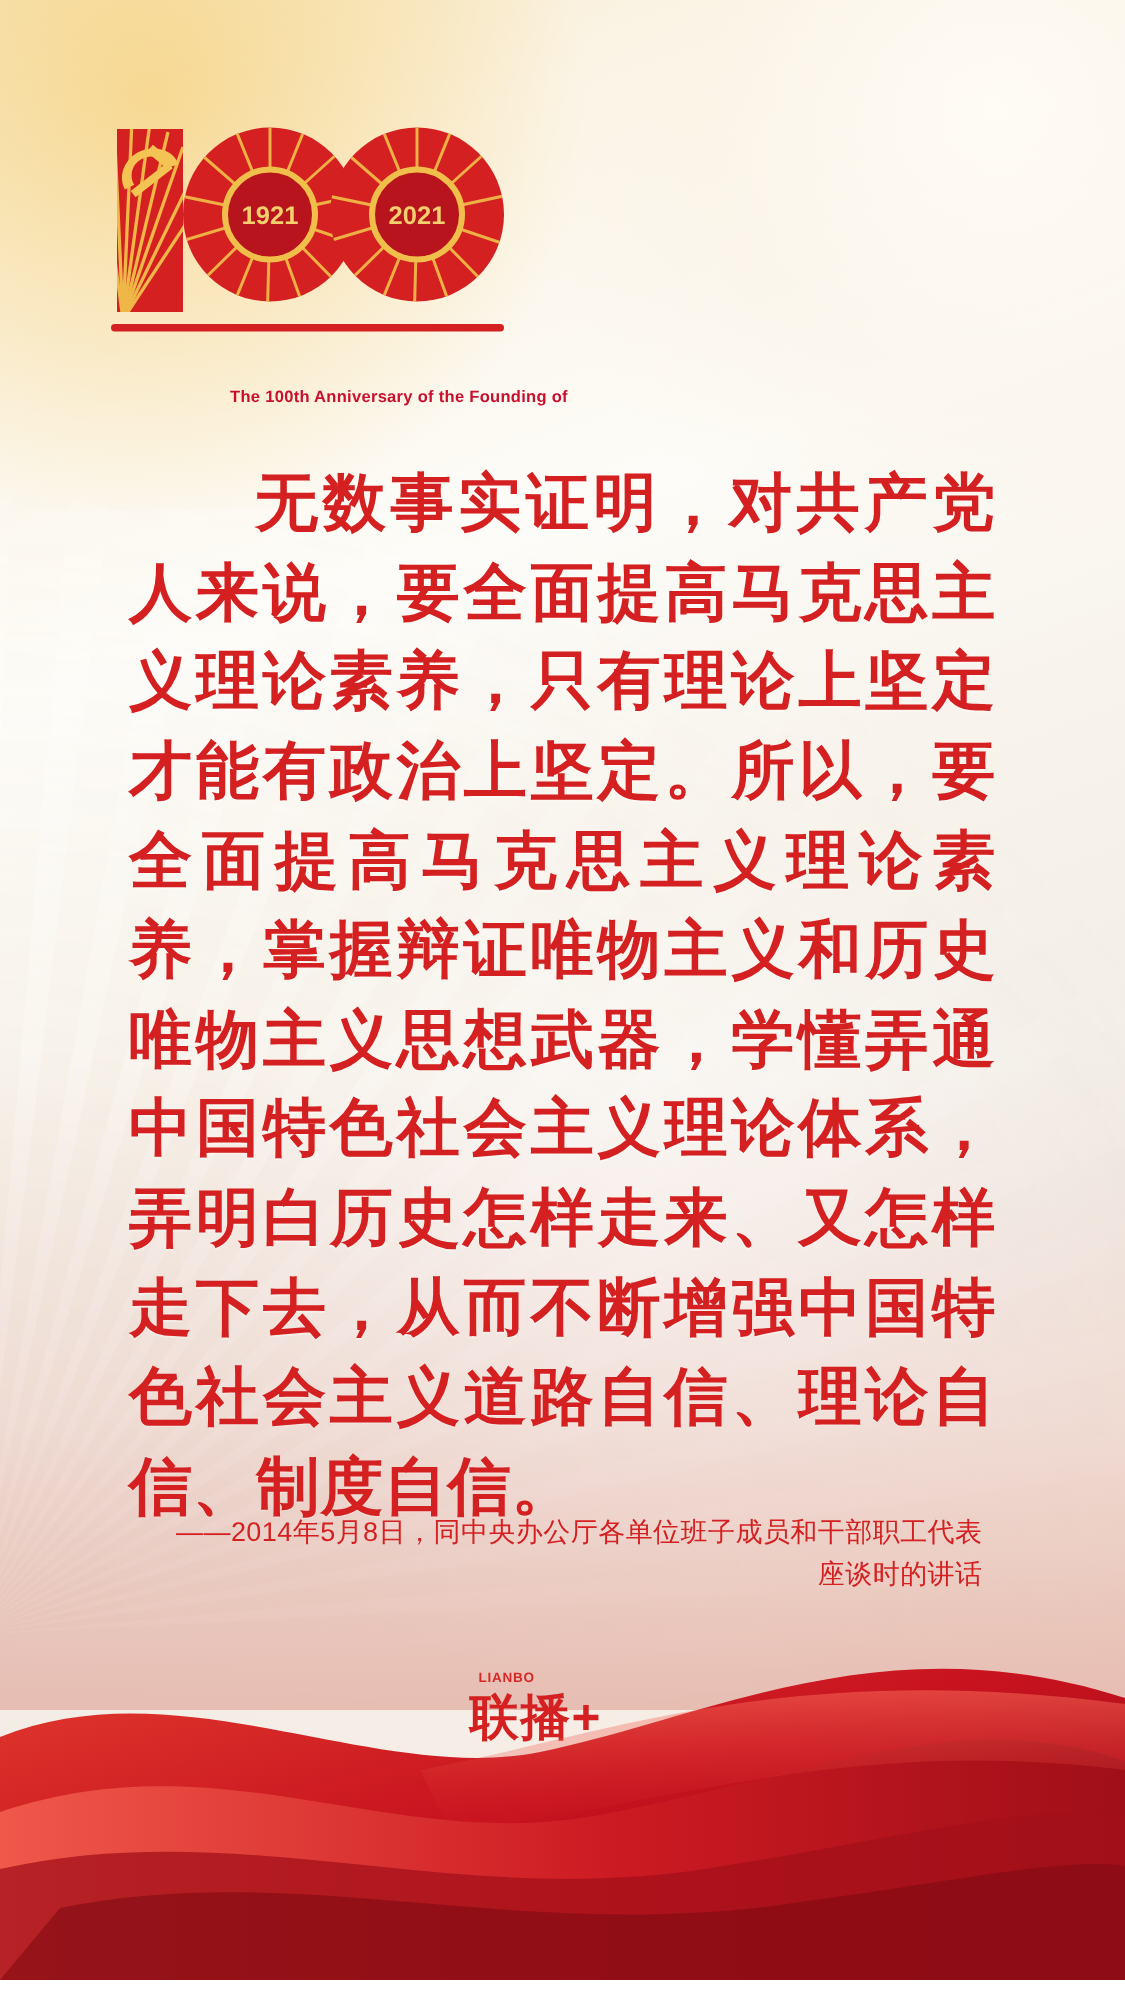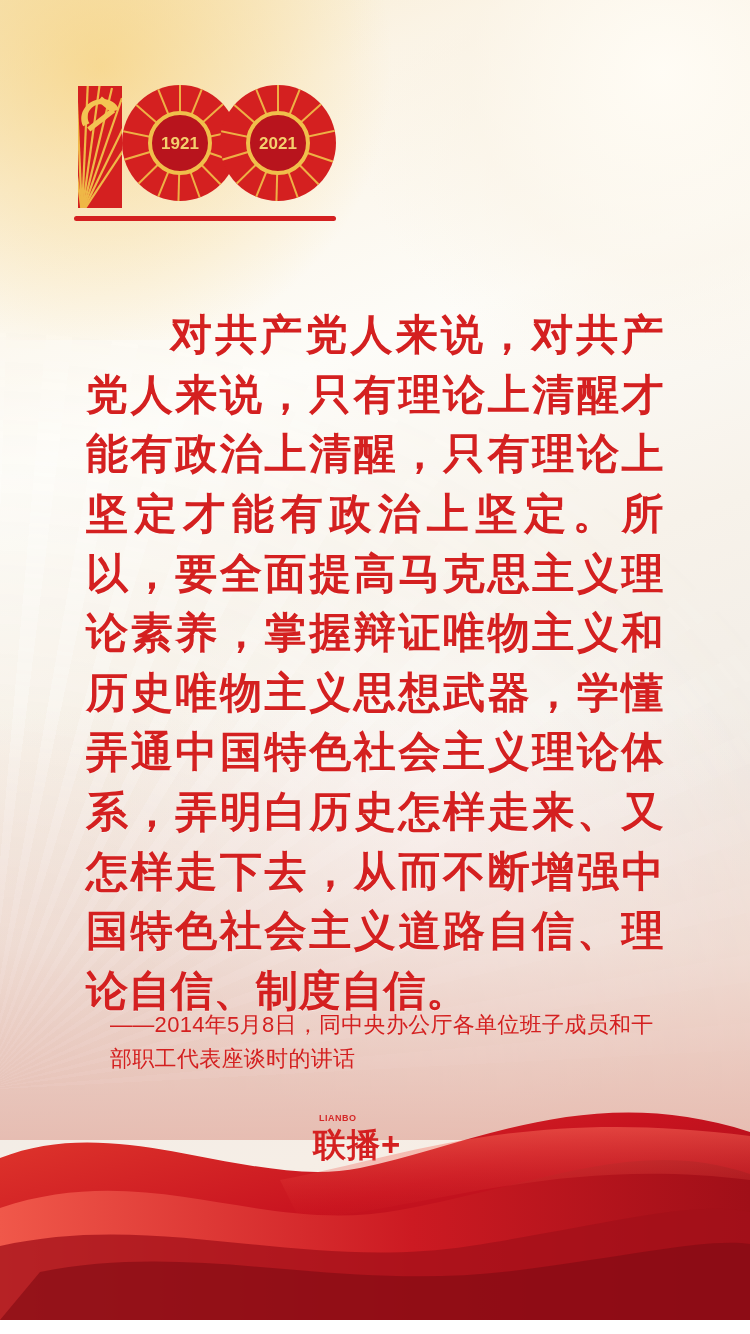--- a/index.html
+++ b/index.html
@@ -133,24 +133,25 @@
     text-shadow: 0 1px 0 rgba(255,255,255,0.35);
   }
 
   
   .attrib {
     position: absolute;
     left: 110px;
     top: 1008px;
     width: 545px;
     color: #d42020;
-    font-size: 22px;
+    font-size: 18px;
     line-height: 1.55;
     font-weight: normal;
     letter-spacing: 0.3px;
+    text-align: right;
   }
 
   
   .footer {
     position: absolute;
     left: 0;
     top: 1115px;
     width: 750px;
     display: flex;
     justify-content: center;
@@ -305,25 +306,26 @@
       </g>
       <circle cx="218" cy="95" r="30" fill="#b8141d"></circle>
       <circle cx="218" cy="95" r="30" fill="none" stroke="#f0bf4b" stroke-width="4"></circle>
       <text x="218" y="101" text-anchor="middle" font-family="Liberation Sans, sans-serif" font-size="17" font-weight="bold" fill="#f4cf6d">2021</text>
 
       <rect x="14" y="168" width="262" height="5" rx="2.5" fill="#d42020"></rect>
     </svg>
 
     <div class="logo-caption">
       <div class="en">
+        <div>The 100th Anniversary of the Founding of</div>
       </div>
     </div>
   </div>
 
-  <div class="quote">对共产党人来说，对共产党人来说，只有理论上清醒才能有政治上清醒，只有理论上坚定才能有政治上坚定。所以，要全面提高马克思主义理论素养，掌握辩证唯物主义和历史唯物主义思想武器，学懂弄通中国特色社会主义理论体系，弄明白历史怎样走来、又怎样走下去，从而不断增强中国特色社会主义道路自信、理论自信、制度自信。</div>
+  <div class="quote">无数事实证明，对共产党人来说，要全面提高马克思主义理论素养，只有理论上坚定才能有政治上坚定。所以，要全面提高马克思主义理论素养，掌握辩证唯物主义和历史唯物主义思想武器，学懂弄通中国特色社会主义理论体系，弄明白历史怎样走来、又怎样走下去，从而不断增强中国特色社会主义道路自信、理论自信、制度自信。</div>
 
   <div class="attrib">——2014年5月8日，同中央办公厅各单位班子成员和干部职工代表座谈时的讲话</div>
 
   <div class="footer">
     <div class="lianbo">
       <div class="tiny">LIANBO</div>
       <div class="big">联播+</div>
     </div>
   </div>
 

